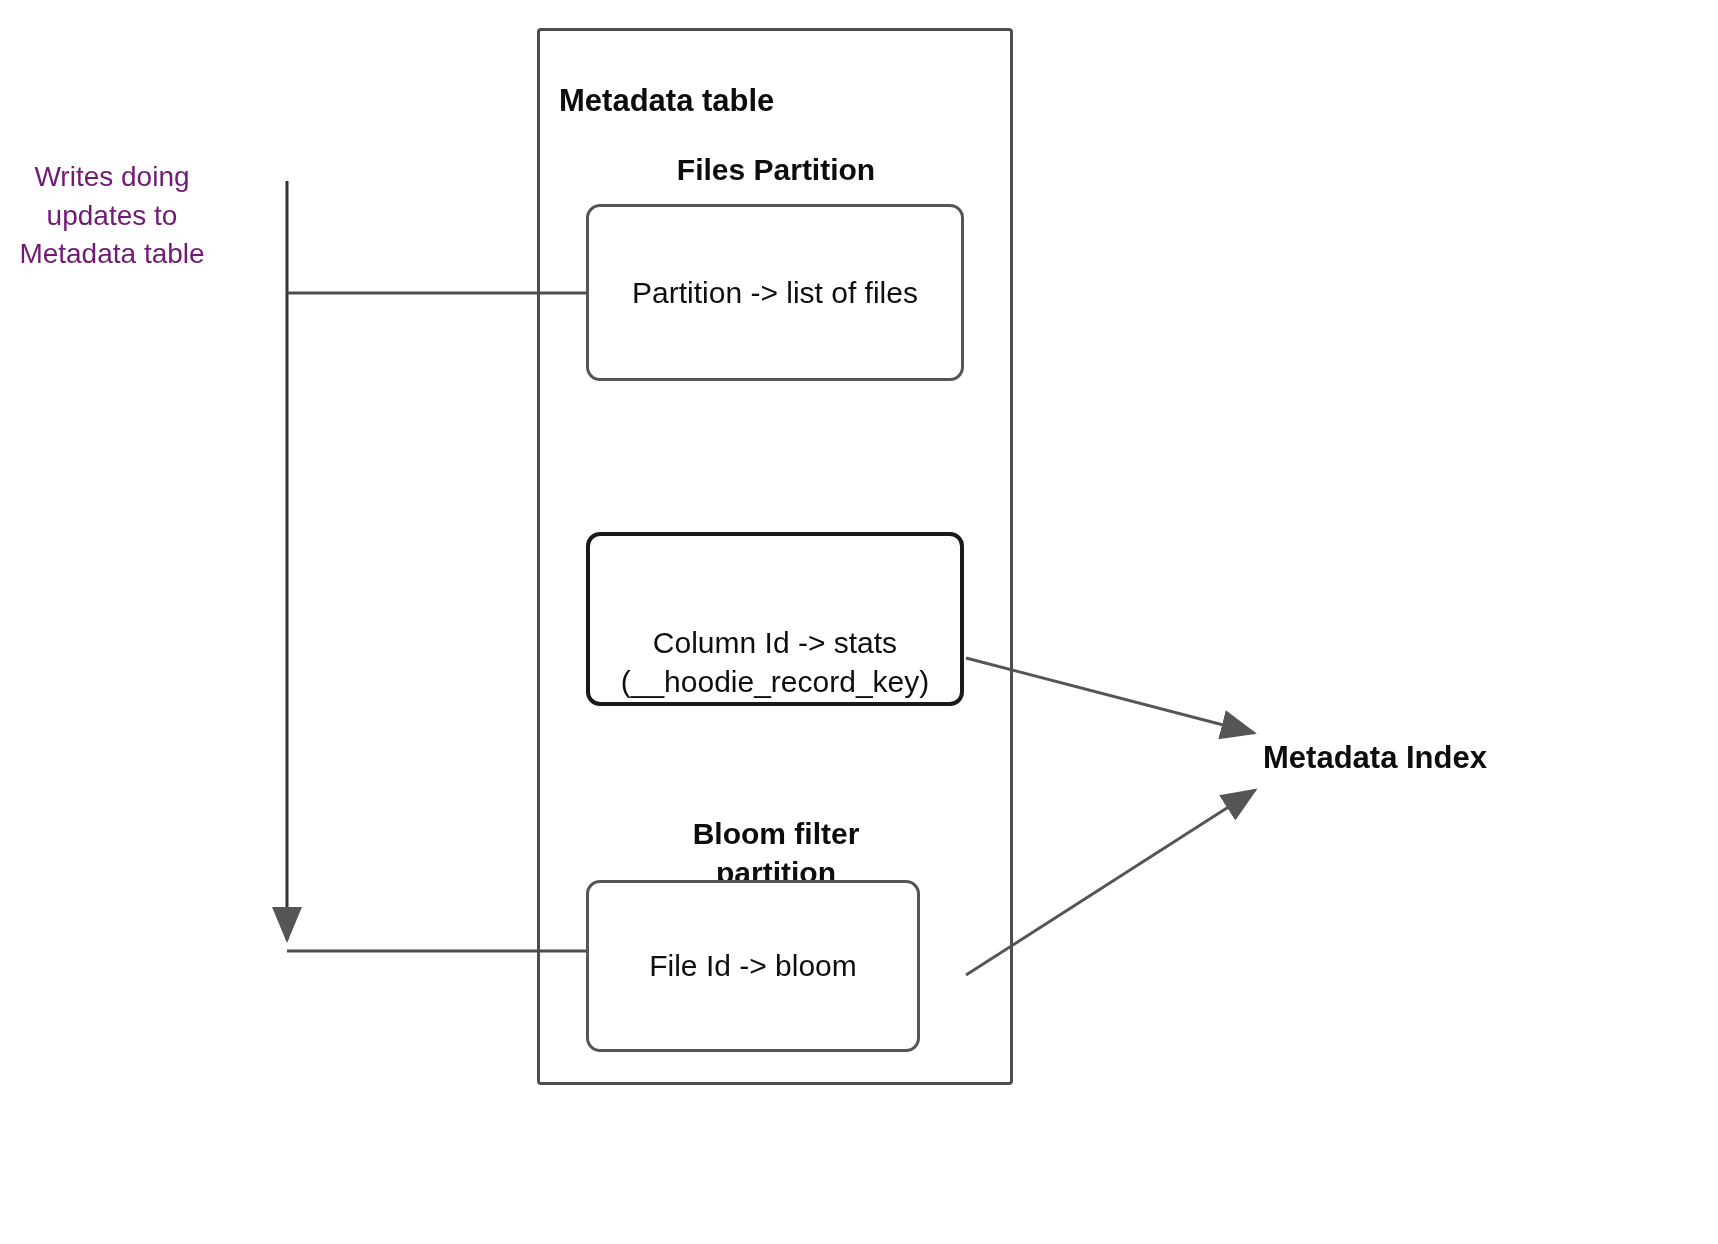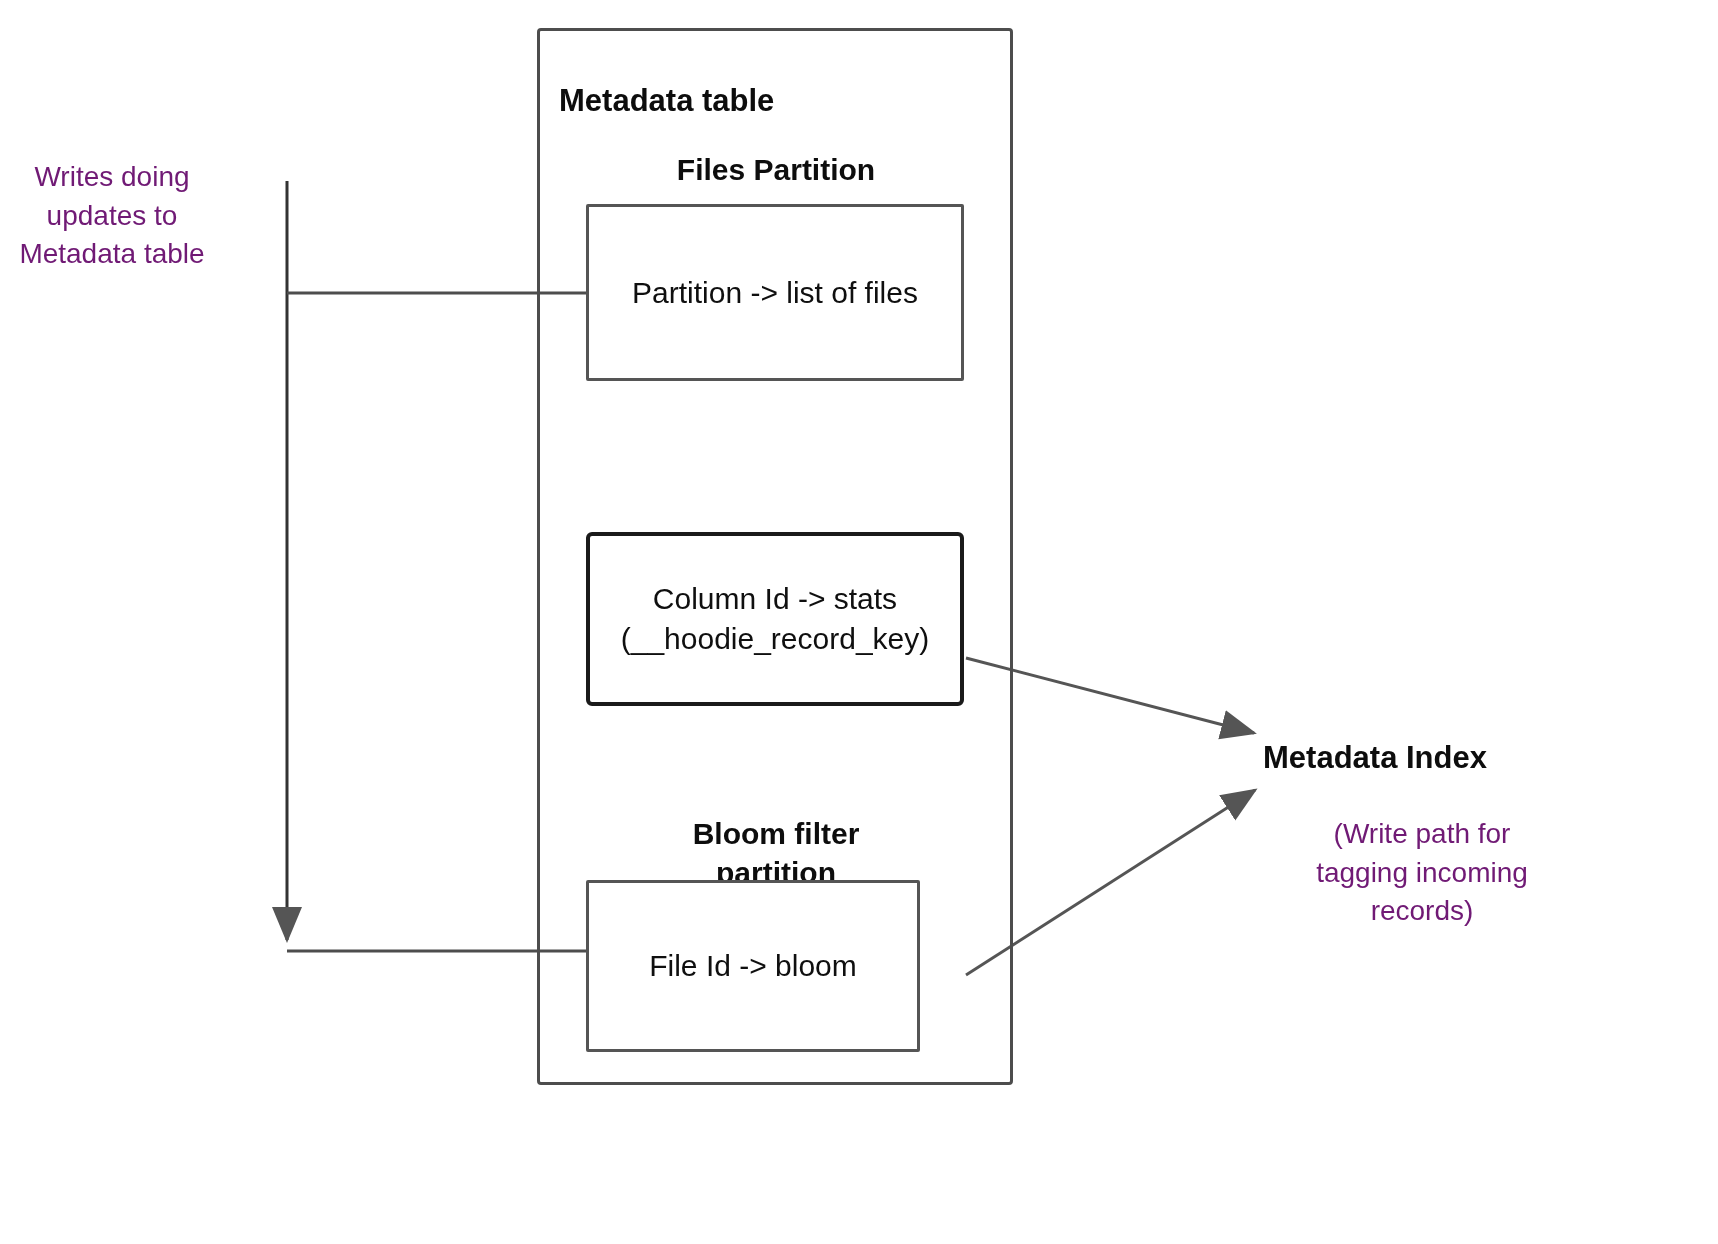--- a/index.html
+++ b/index.html
@@ -38,26 +38,27 @@
   
   .outer-box {
     border: 3px solid #4d4d4d;
     border-radius: 4px;
     background: transparent;
   }
 
   
   .part-box {
     border: 3px solid #555555;
-    border-radius: 2px;
+    border-radius: 14px;
     background: #ffffff;
   }
   .part-box.emphasis {
     border: 4px solid #1a1a1a;
-    border-radius: 6px;
+    border-radius: 14px;
+    align-items: flex-end;
   }
 
   .box-label {
     font-size: 30px;
     font-weight: 400;
     line-height: 1.32;
     color: #0f0f0f;
     white-space: pre-line;
   }
 
@@ -155,17 +156,14 @@
 
   <div class="heading" style="left:589px; top:788px; width:374px;margin-top:26px;">Bloom filter
 partition</div>
 
   <div class="node part-box" style="left:586px; top:880px; width:334px; height:172px;">
     <span class="box-label">File Id -&gt; bloom</span>
   </div>
 
   <div class="strong-text" style="left:1230px; top:740px; width:290px;">Metadata Index</div>
 
-  <div class="plain-text" style="left:1292px; top:815px; width:260px;">(Write path for
-tagging incoming
-records)</div>
 
 </div>
 
 </body></html>

